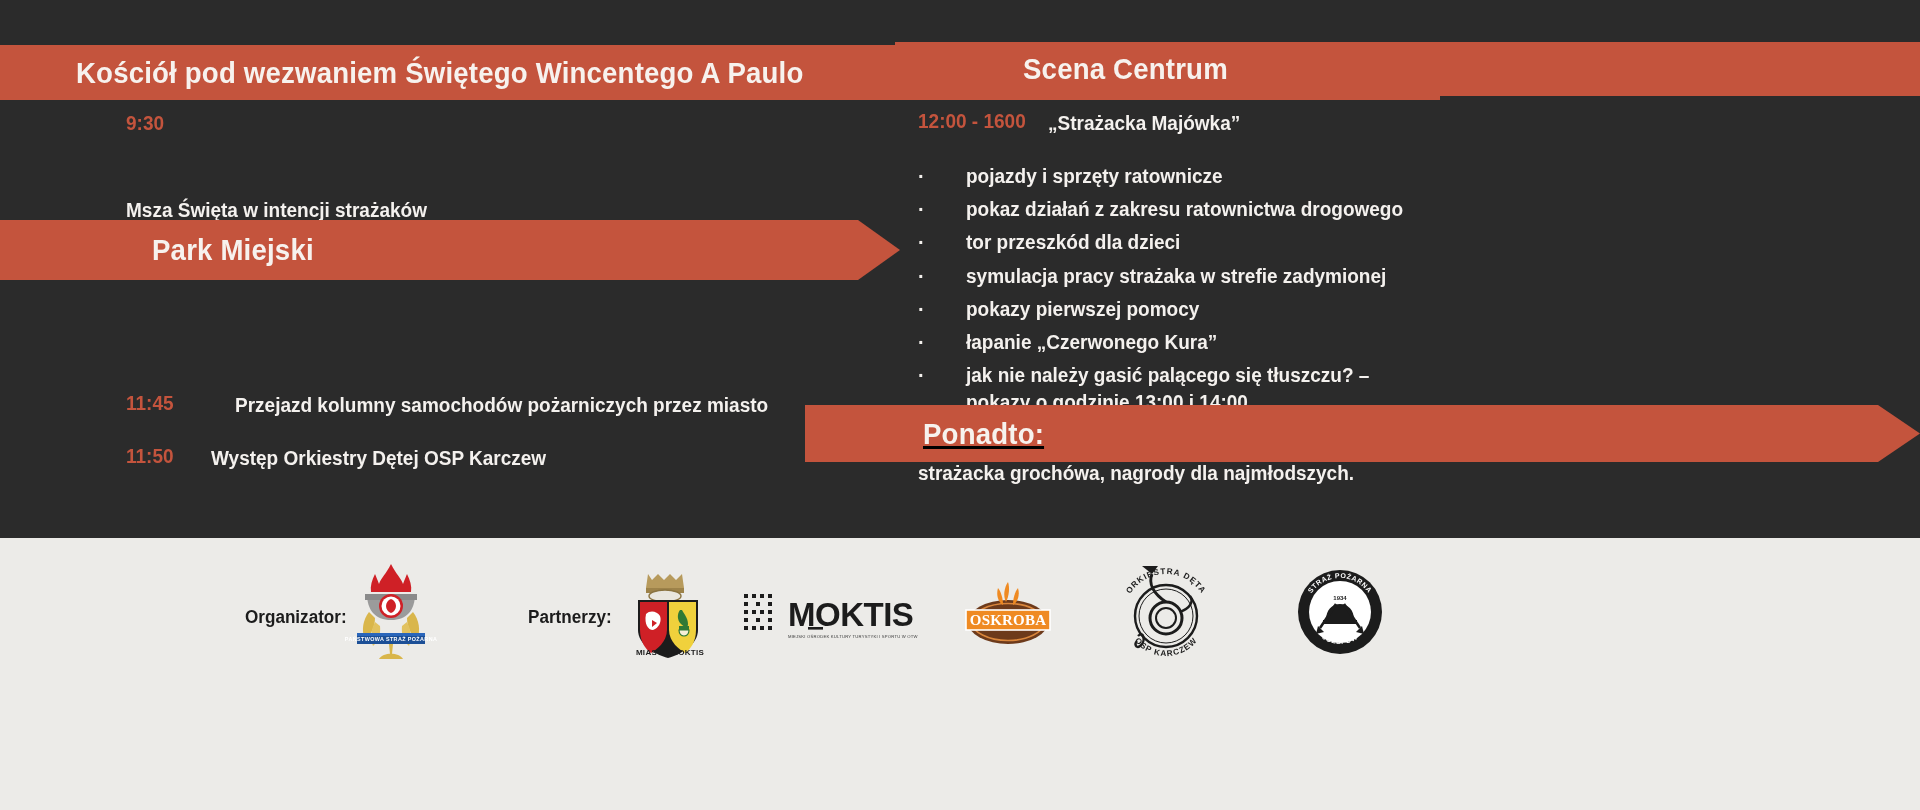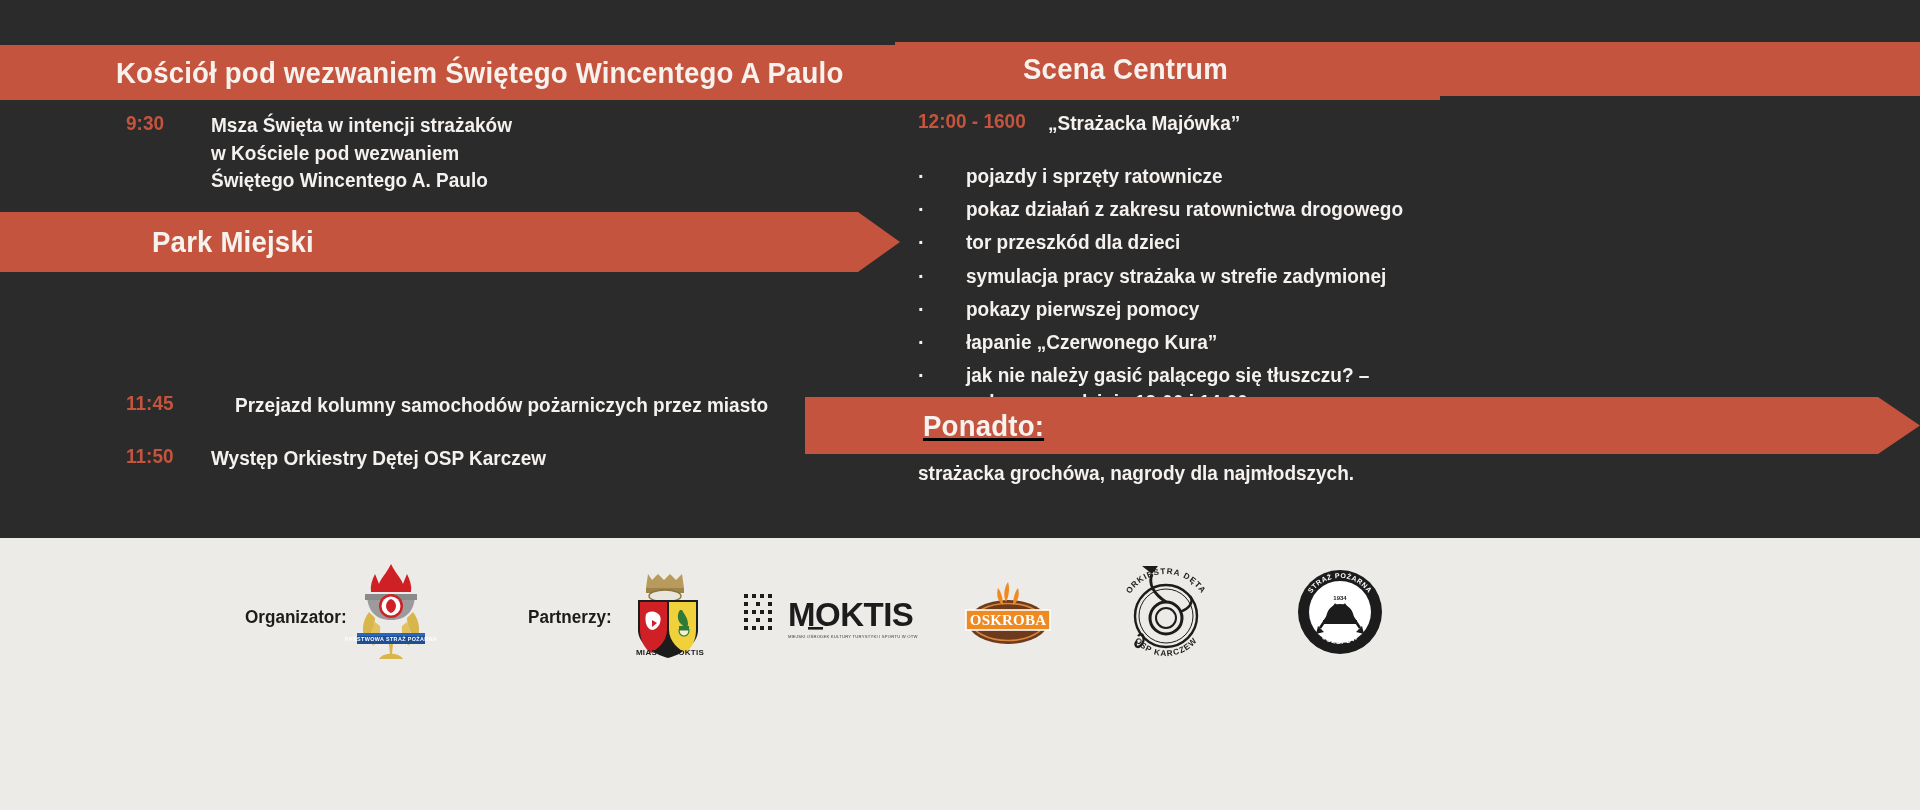--- a/index.html
+++ b/index.html
@@ -24,24 +24,25 @@
     color:#f7f2ee;
     font-weight:bold;
     font-size:30px;
     letter-spacing:0.2px;
     white-space:nowrap;
     transform:scaleX(0.92);
     transform-origin:left center;
   }
   .banner.angled{
     clip-path:polygon(0 0, calc(100% - 42px) 0, 100% 50%, calc(100% - 42px) 100%, 0 100%);
-  }
-
-  
-  #banner-church{left:0;top:45px;width:1440px;height:55px;padding-left:116px;}
+    margin-top:8px;
+  }
+
+  
+  #banner-church{left:0;top:45px;width:1440px;height:55px;padding-left:76px;}
   
   #banner-park{left:0;top:212px;width:900px;height:60px;padding-left:152px;}
   
   #banner-scena{left:895px;top:42px;width:1025px;height:54px;padding-left:128px;}
   
   #banner-ponadto{left:805px;top:397px;width:1115px;height:57px;padding-left:118px;text-decoration:underline;}
 
   
   .row{position:absolute;display:flex;align-items:flex-start;}
   .time{
@@ -56,21 +57,21 @@
   }
   .desc{
     color:#f4f1ee;
     font-weight:bold;
     font-size:20px;
     line-height:1.38;
     transform:scaleX(0.95);
     transform-origin:left top;
     white-space:pre-line;
   }
-  #row-930{left:126px;top:112px;}
+  #row-930{left:126px;top:112px;flex-direction:column;}
   #row-1100{left:126px;top:283px;}
   #row-1145{left:126px;top:392px;gap:24px;}
   #row-1150{left:126px;top:445px;}
   #row-1200{left:918px;top:110px;}
   #row-1200 .time{width:130px;flex:0 0 130px;}
 
   
   #bullet-list{
     position:absolute;left:918px;top:163px;
     list-style:none;margin:0;padding:0;

